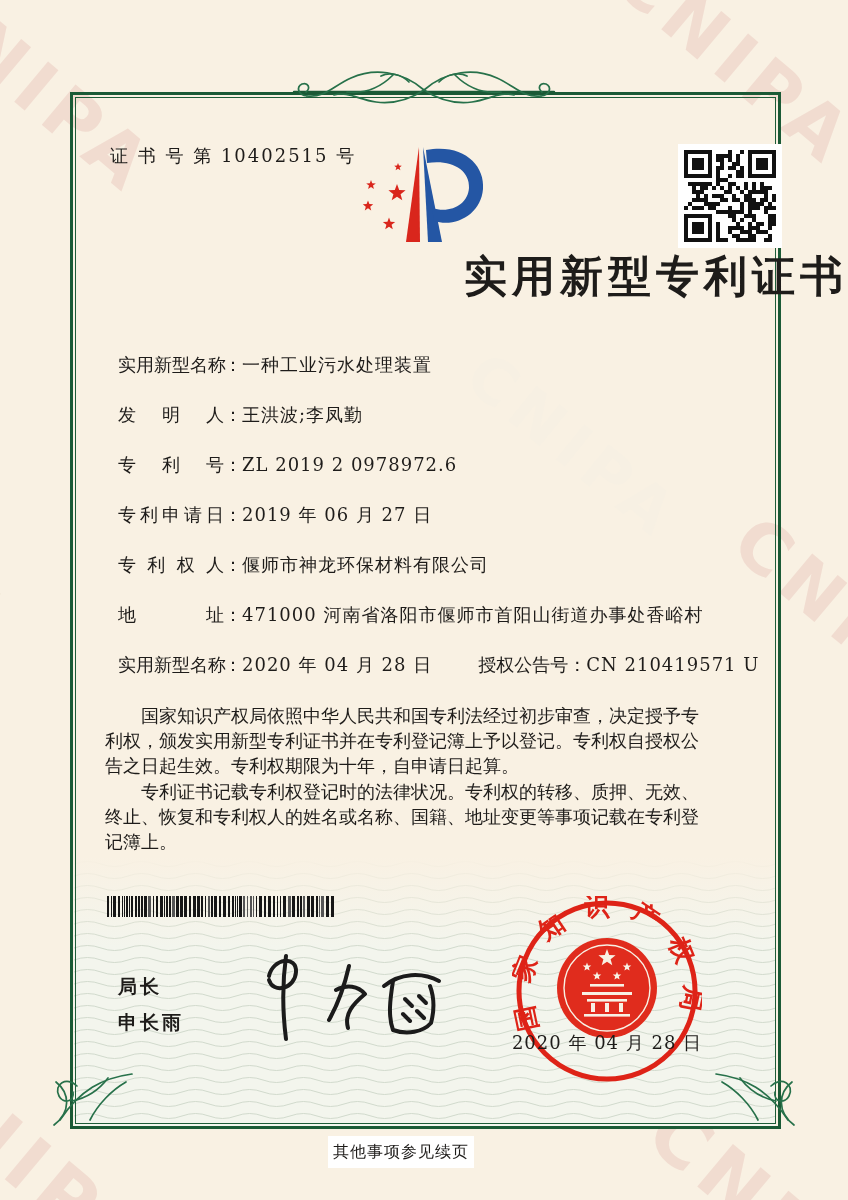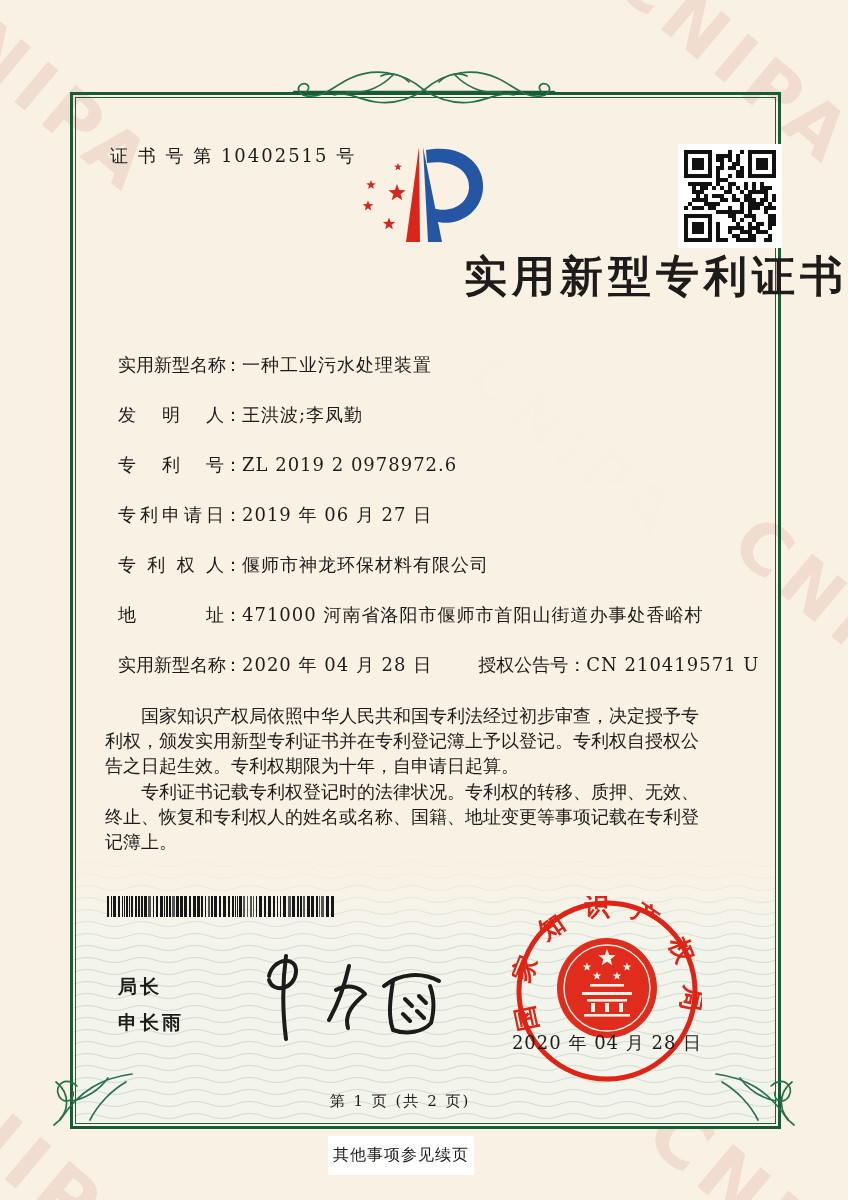--- a/index.html
+++ b/index.html
@@ -70,21 +70,21 @@
 
   .seal { position:absolute; left:512px; top:896px; width:190px; height:190px; }
   .seal-text { font-size:25px; font-weight:bold; fill:#de2317; letter-spacing:20px;
                font-family:"DejaVu Serif", serif; }
   .seal-date { font-size:18px; fill:#1d1b19; letter-spacing:1px;
                font-family:"DejaVu Serif", serif; }
 
   .page-info { position:absolute; left:0; top:1092px; width:800px; text-align:center;
                font-size:15px; letter-spacing:2px; }
 
-  .cont-note-box { position:absolute; left:328px; top:1136px; width:146px; height:39px;
+  .cont-note-box { position:absolute; left:328px; top:1136px; width:146px; height:32px;
                    background:#ffffff; display:flex; align-items:center; justify-content:center; }
   .cont-note-box span { font-size:16px; letter-spacing:1px; }
 
   .ornament path { stroke:#27714a; stroke-width:1.7; fill:none; stroke-linecap:round; }
   .ornament .main { stroke:#1b5a36; stroke-width:2.4; }
 </style>
 </head>
 <body>
 
 <div class="page">
@@ -494,20 +494,19 @@
         <rect x="70" y="96" width="50" height="3" fill="#f8f1e4"></rect>
         <rect x="75" y="103" width="40" height="2.6" fill="#f8f1e4"></rect>
         <rect x="79" y="107" width="4" height="9" fill="#f8f1e4"></rect>
         <rect x="93" y="107" width="4" height="9" fill="#f8f1e4"></rect>
         <rect x="107" y="107" width="4" height="9" fill="#f8f1e4"></rect>
         <rect x="72" y="118" width="46" height="2.6" fill="#f8f1e4"></rect>
       </g>
       <text class="seal-date" x="95" y="153" text-anchor="middle">2020 年 04 月 28 日</text>
     </svg>
 
-    <div class="page-info">第 1 页 (共 2 页)</div>
 
     <div class="cont-note-box">
       <span>其他事项参见续页</span>
     </div>
 
   </div>
 </div>
 
 </body></html>

